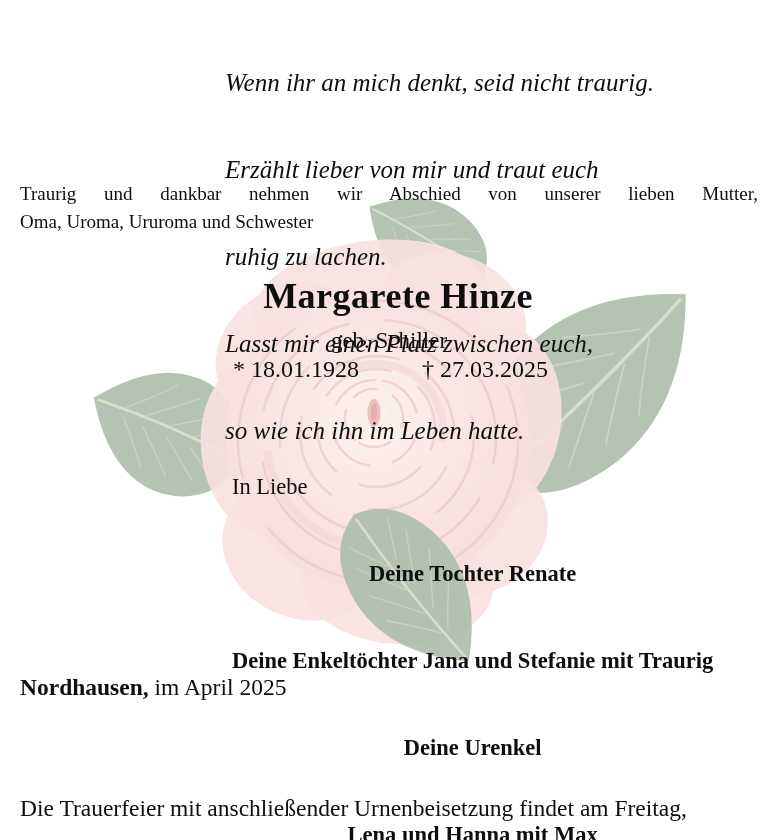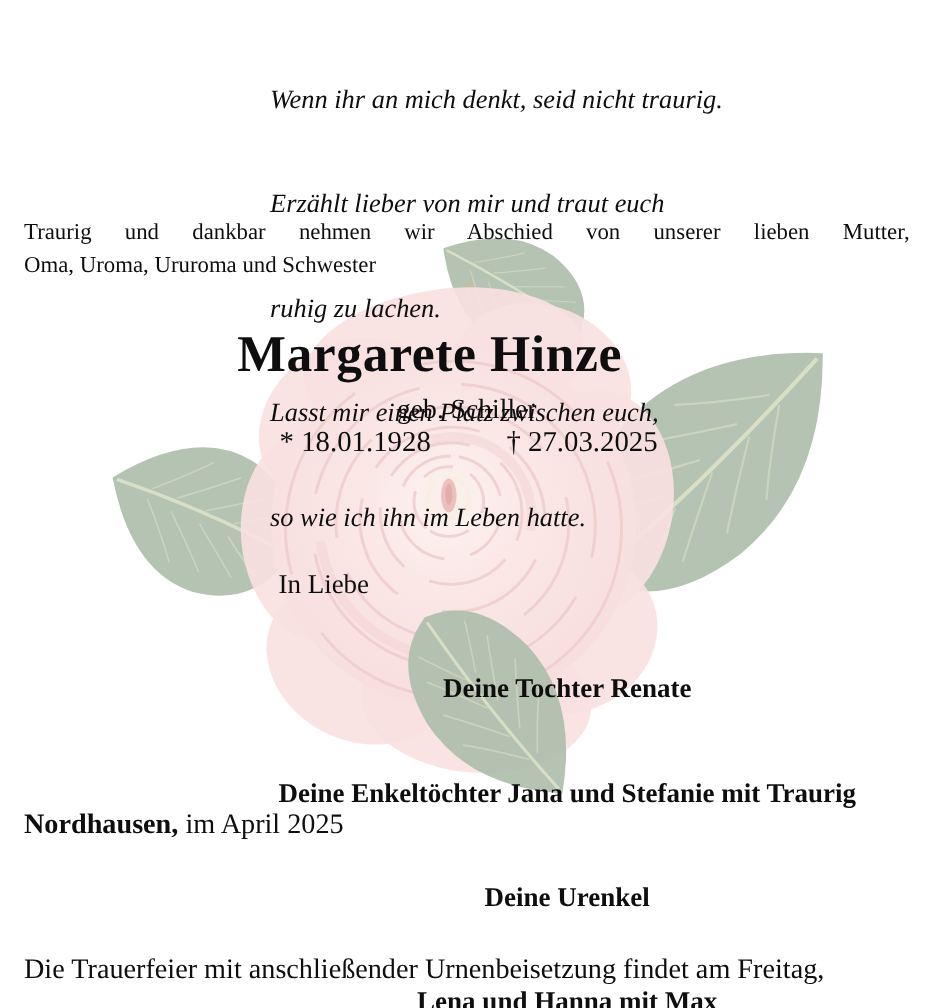--- a/index.html
+++ b/index.html
@@ -12,25 +12,25 @@
   .art{position:absolute;left:0;top:0;width:778px;height:840px;z-index:0;}
   .leafBody{fill:var(--leaf-color,#b2c0ae);}
   .leafMid{stroke:var(--vein-color,#d9e1c6);stroke-width:2.4;fill:none;opacity:.9;}
   .leafVein{stroke:var(--vein-color,#d9e1c6);stroke-width:1.2;fill:none;opacity:.55;}
   .petal{fill:var(--rose-color,#f8e1e1);opacity:.92;}
   .petalArc{fill:none;stroke:var(--rose-edge-color,#eecaca);stroke-width:2.4;opacity:.8;}
   .petalShade{fill:none;stroke:#f3d6d5;stroke-width:8;opacity:.6;}
   .twig{stroke:var(--twig-color,#cdbb9d);stroke-width:4;fill:none;opacity:.9;stroke-linecap:round;}
   
   .txt{position:absolute;z-index:1;white-space:pre;}
-  .poem{left:225px;top:10px;font-style:italic;font-size:22px;line-height:29px;}
+  .poem{left:225px;top:10px;font-style:italic;font-size:25px;line-height:29px;}
   .intro{left:20px;top:180px;width:738px;font-size:19px;line-height:28px;white-space:normal;}
   .intro .j{text-align:justify;text-align-last:justify;}
   .name{left:0;top:268px;width:716px;text-align:center;
-        font-weight:bold;font-size:43px;line-height:56px;letter-spacing:.5px;}
+        font-weight:bold;font-size:36px;line-height:56px;letter-spacing:.5px;padding-left:40px;}
   .maiden{left:0;top:329px;width:778px;text-align:center;font-size:23px;line-height:23px;}
   .date{top:357px;font-size:24px;line-height:24px;}
   .date.birth{left:233px;text-align:center;}
   .date.death{left:422px;font-family:Liberation Serif, serif;}
   .family{left:232px;top:414px;font-size:22.5px;line-height:29px;}
   .family .b{font-weight:bold;text-align:center;}
   .placeline{left:20px;top:676px;font-size:23.5px;line-height:23.5px;}
   .placeline .b{font-weight:bold;}
   .funeral{left:20px;top:730px;font-size:23.5px;line-height:31.5px;}
 </style>

